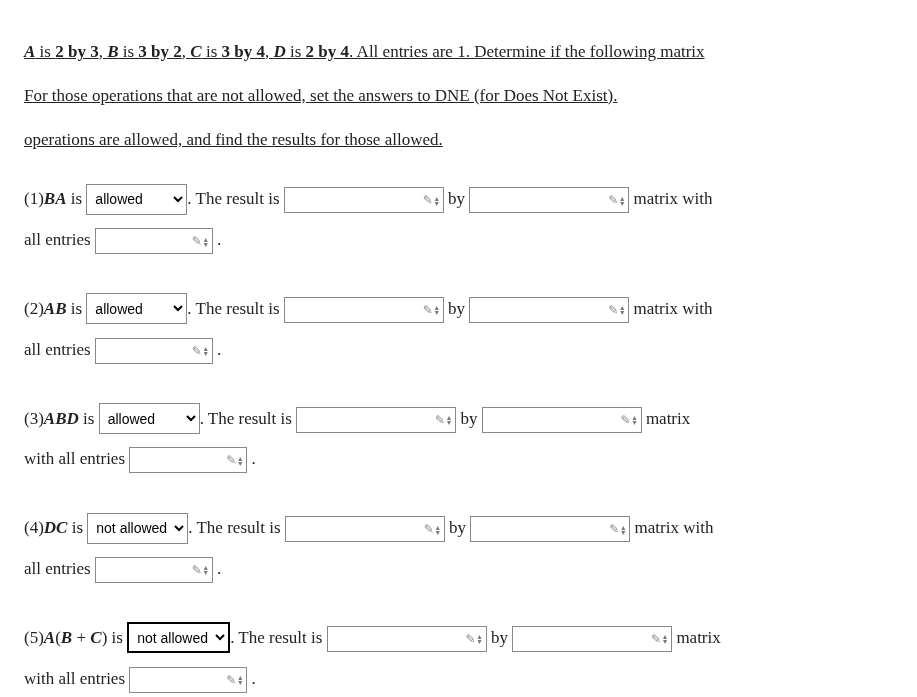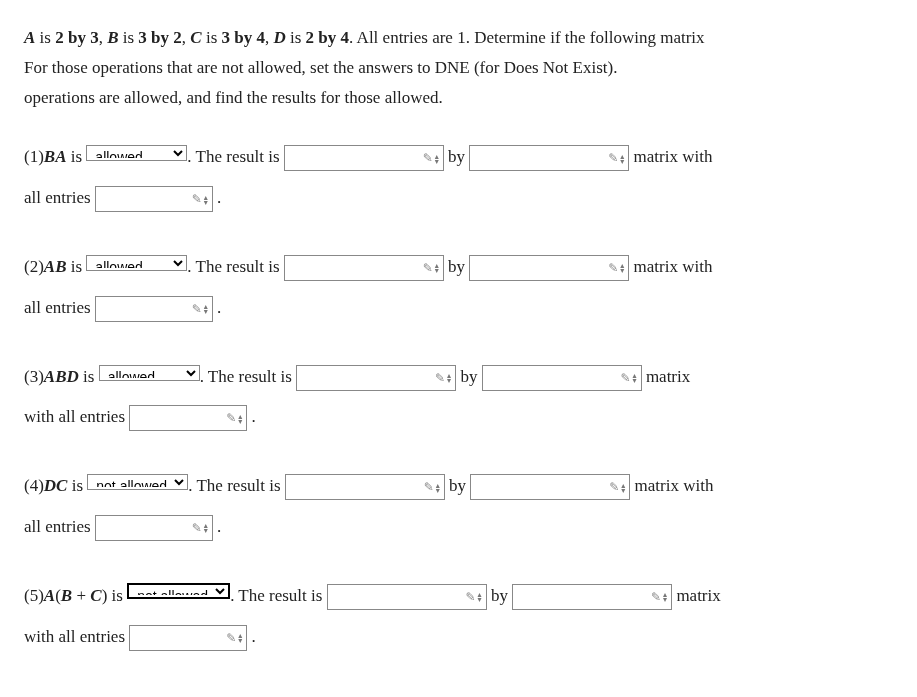--- a/index.html
+++ b/index.html
@@ -9,38 +9,39 @@
     margin: 0;
     padding: 20px 24px;
     line-height: 1.4;
     width: 917px;
     box-sizing: border-box;
   }
   .problem-statement {
     margin-bottom: 28px;
   }
   .problem-statement p {
-    margin: 6px 0;
+    margin: 20px 0;
+    text-decoration: underline;
   }
   .bi { font-style: italic; font-weight: bold; }
   .bold { font-weight: bold; }
 
   .question-block {
     margin-bottom: 28px;
     line-height: 2.4;
   }
 
   select {
     font-family: Arial, sans-serif;
     font-size: 14px;
     padding: 2px 4px;
     border: 1px solid #888;
     background: #fff;
     vertical-align: baseline;
-    height: 16px;
+    height: 31px;
   }
   select.focused {
     border: 2px solid #000;
   }
 
   .num-input {
     display: inline-block;
     width: 160px;
     height: 26px;
     border: 1px solid #888;

